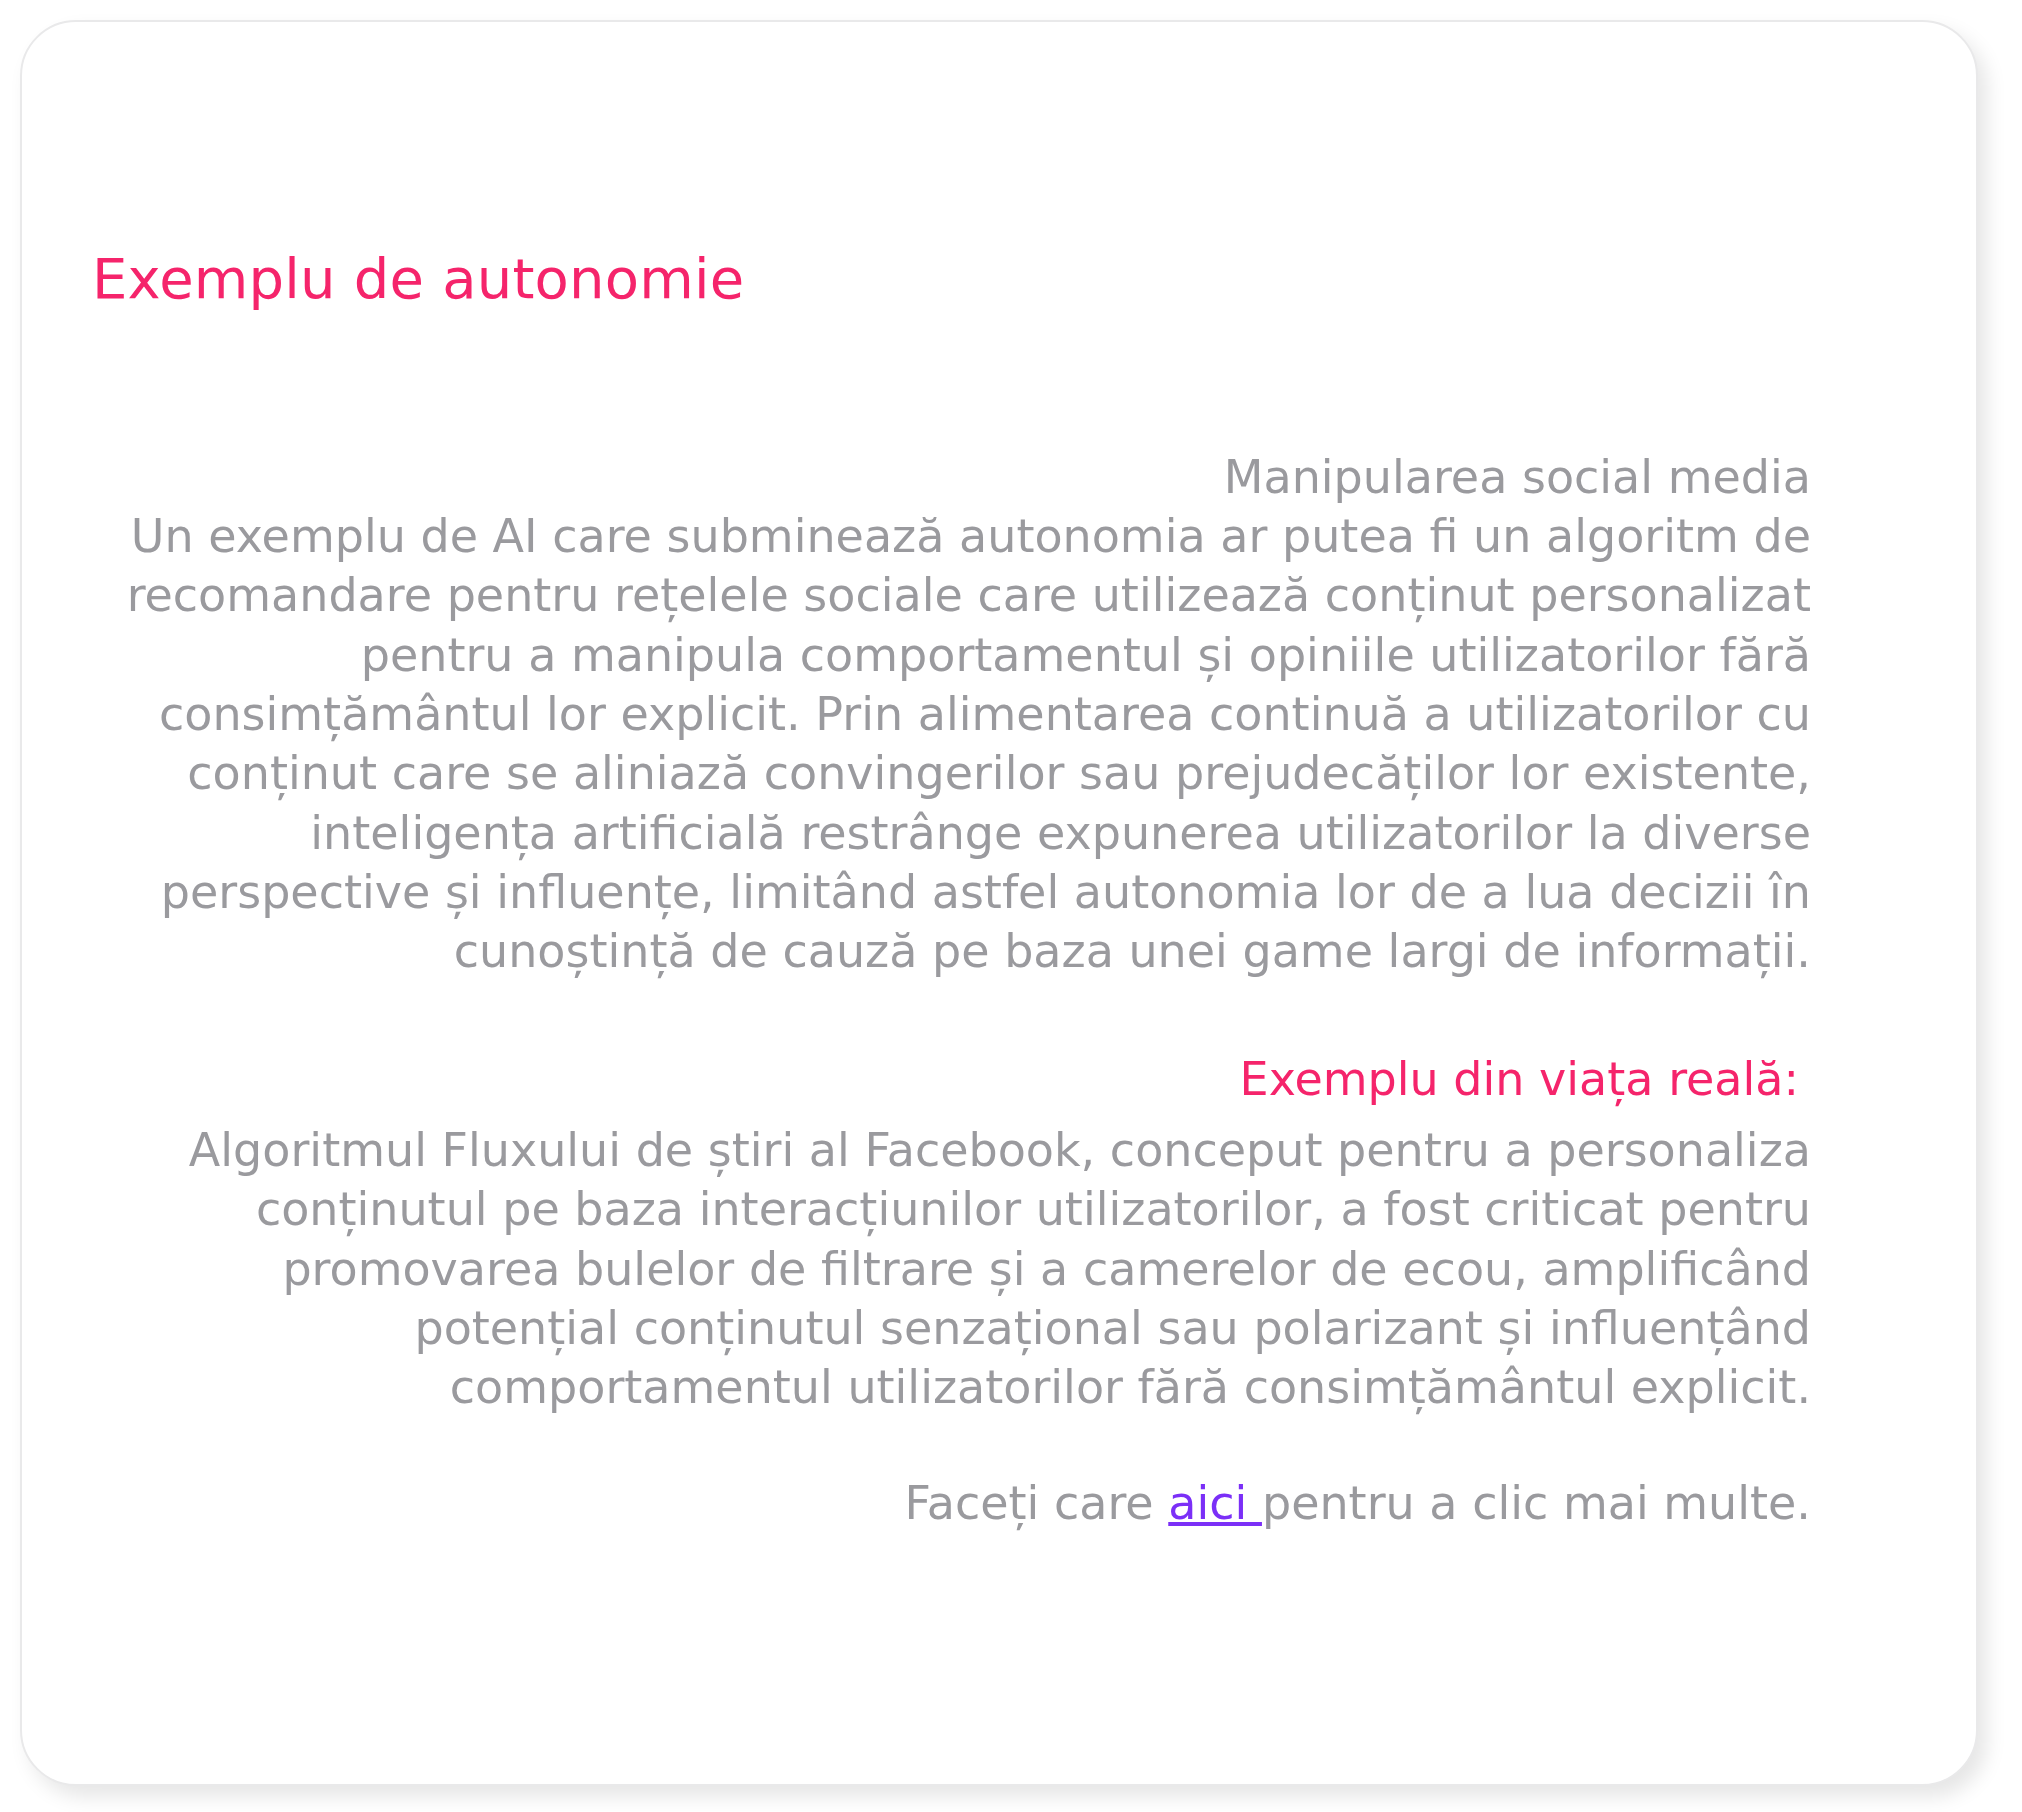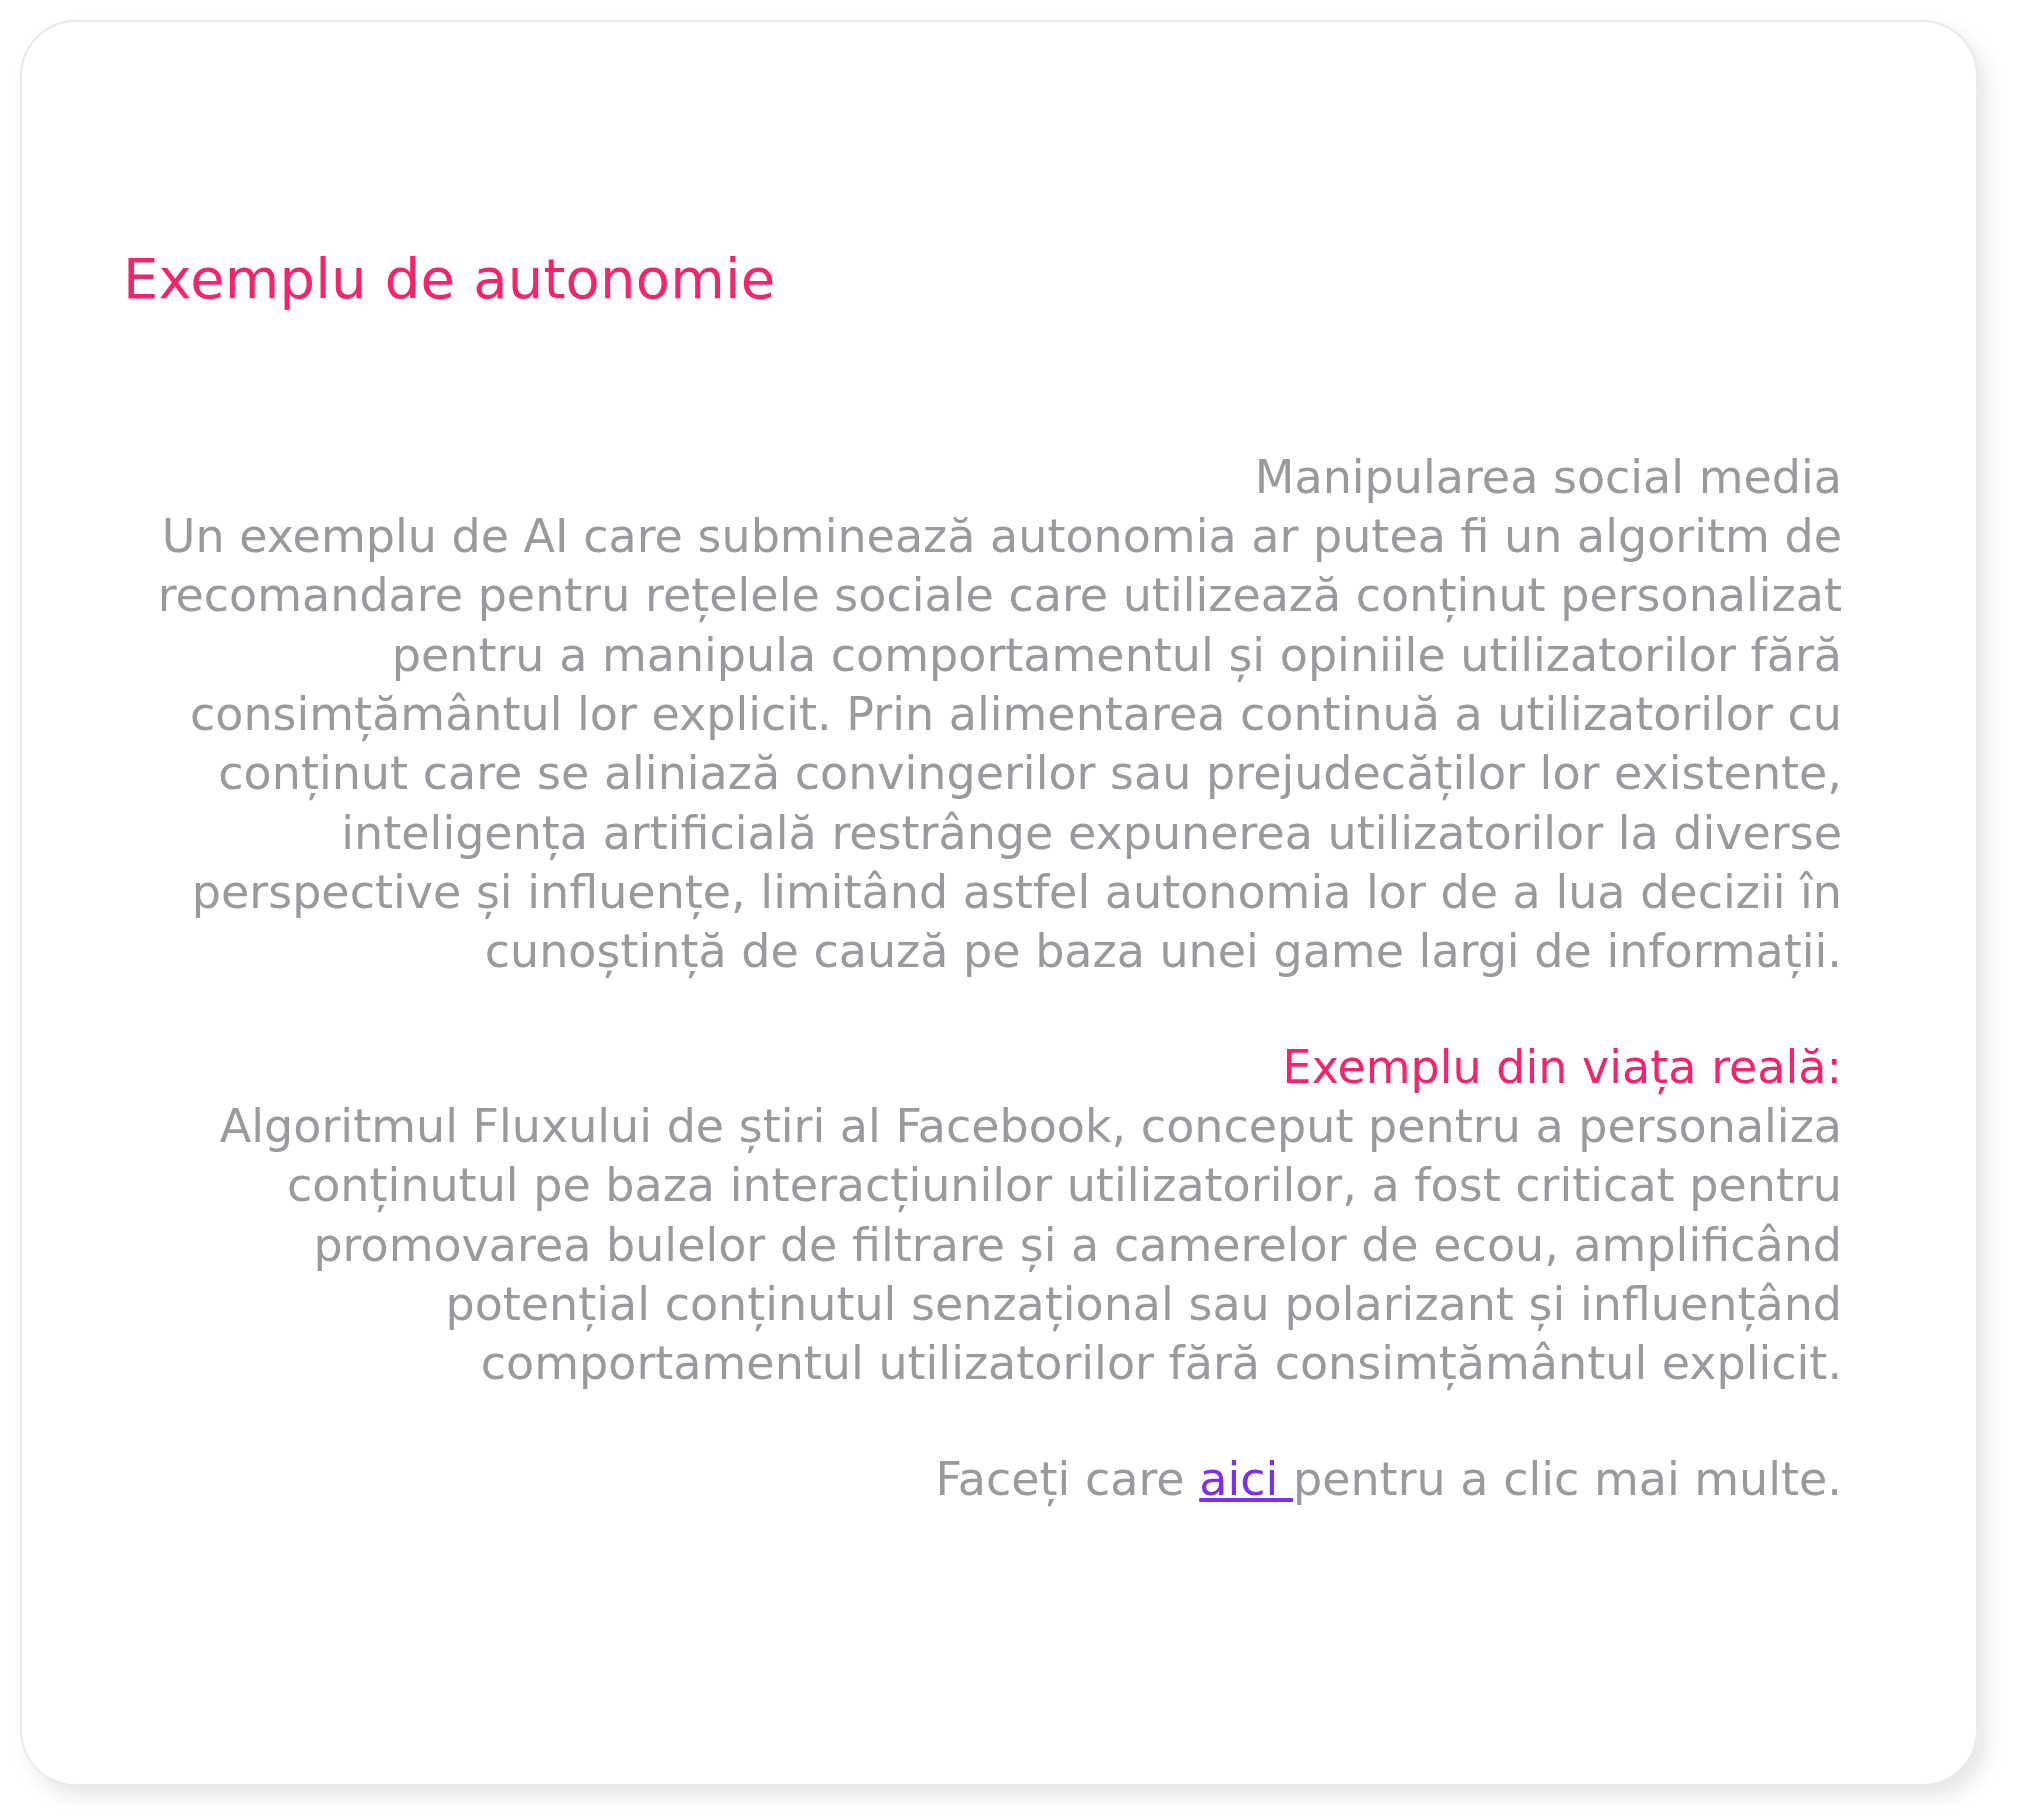--- a/index.html
+++ b/index.html
@@ -26,21 +26,21 @@
     height: 1766px;
     box-sizing: border-box;
     background: #ffffff;
     border: 2.7px solid #e9e9ea;
     border-radius: 56px;
     box-shadow: 9px 11px 20px rgba(0,0,0,0.10);
     overflow: hidden;
   }
   .card-inner {
     box-sizing: border-box;
-    padding: 226px 109px 0 101px;
+    padding: 226px 109px 0 70px;
   }
   .doc-title {
     color: #f5246b;
     font-size: 56px;
     line-height: 1.1;
     font-weight: 400;
     letter-spacing: 0.2px;
     margin: 0;
   }
   .body-block {
@@ -56,21 +56,21 @@
     margin: 0;
     white-space: pre-wrap;
   }
   .gap {
     height: 56px;
   }
   .subhead {
     color: #f5246b;
     font-size: 46px;
     line-height: 1.29;
-    margin: 0;
+    margin: 12px;
   }
   .link {
     color: #7b2ff7;
     text-decoration: underline;
     cursor: pointer;
   }
   .inline-text {
     color: #9a9a9e;
   }
 </style>

